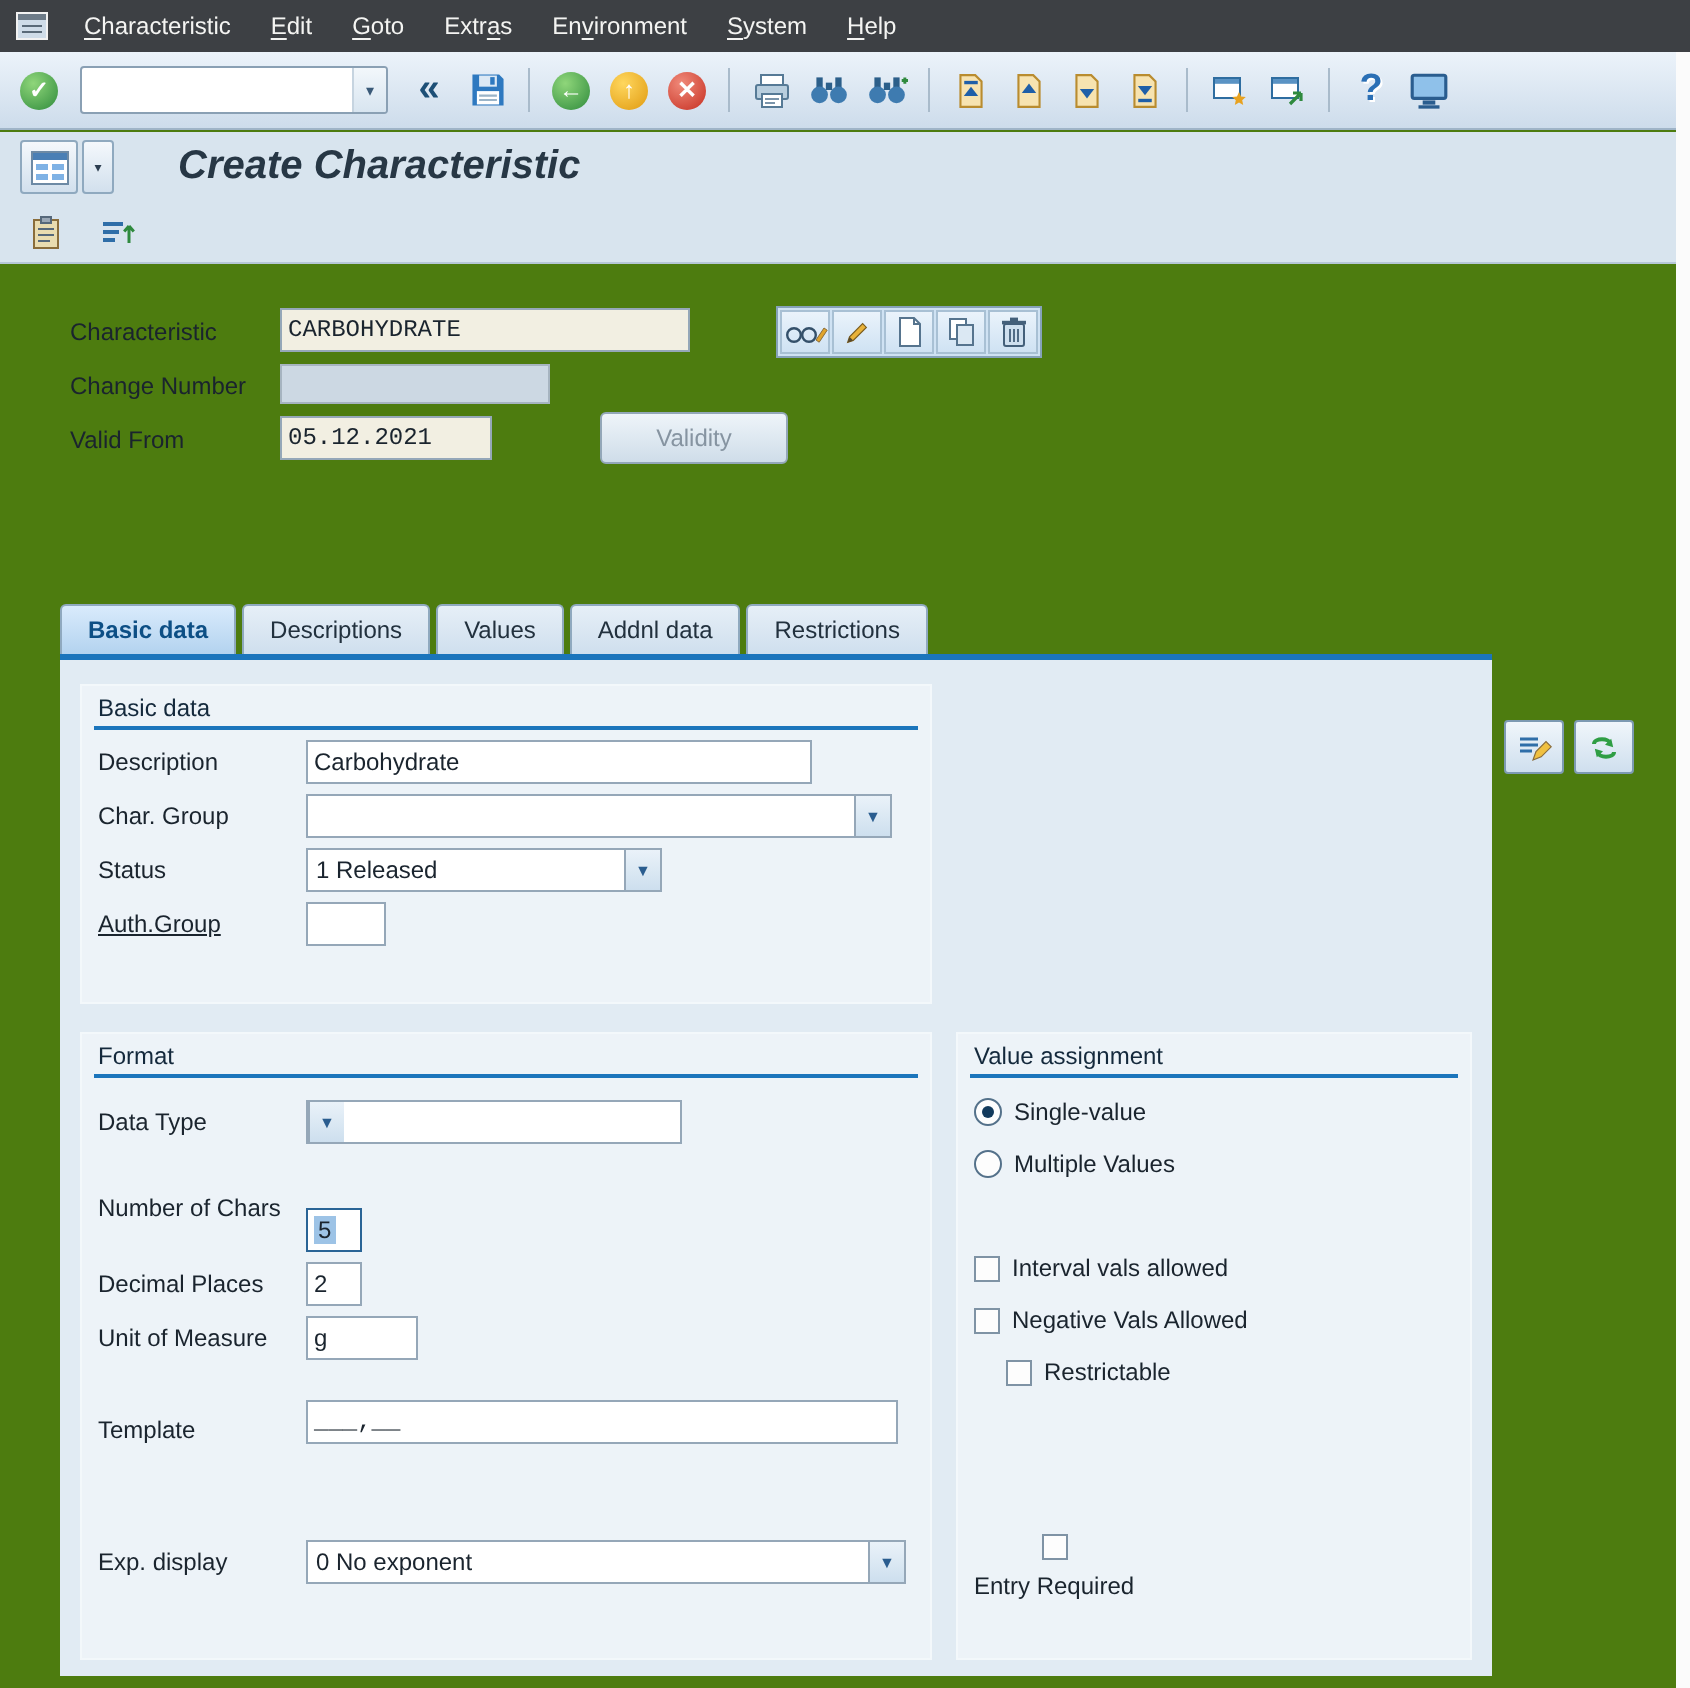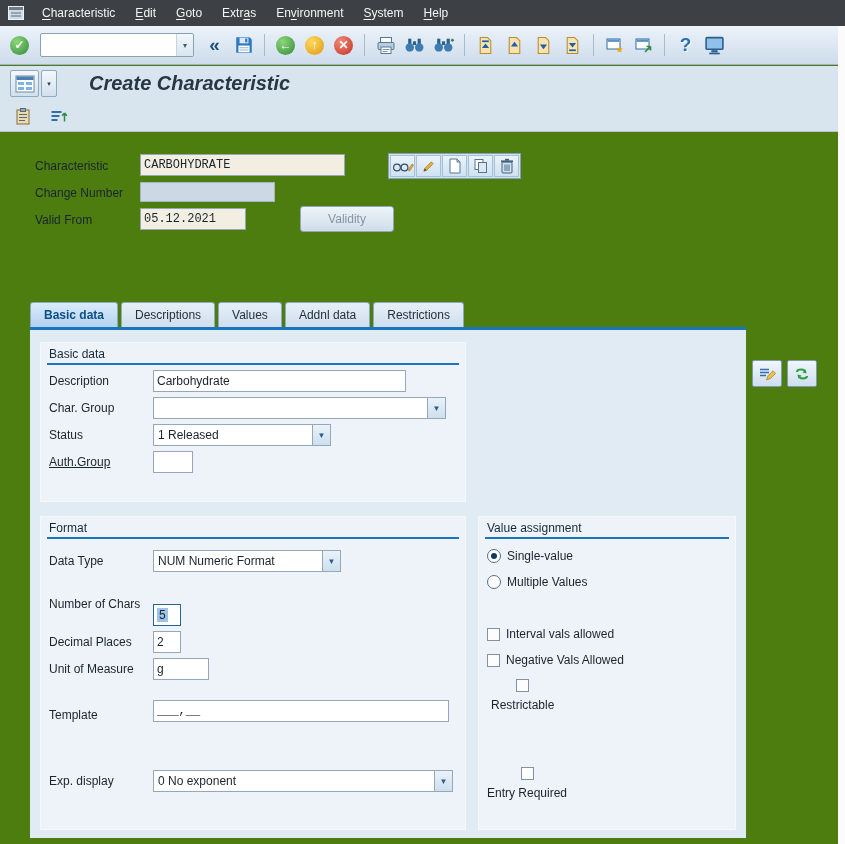--- a/index.html
+++ b/index.html
@@ -334,21 +334,20 @@
           <span></span>
         </div>
     </div>
 
     <div class="gbox" style="left:10px;top:186px;width:426px;height:314px;">
       <span class="gbox-title">Format</span>
       <div class="gbox-rule"></div>
 
       <span class="f-label" style="left:8px;top:37px;">Data Type</span>
       <div class="select" style="left:112px;top:33px;width:188px;">
-        <span class="val">NUM Numeric Format</span>
         <span class="dd">▼</span>
       </div>
 
       <span class="f-label" style="left:8px;top:80px;">Number of Chars</span>
       <div class="field focus" style="left:112px;top:87px;width:28px;">
           <span class="sel-text">5</span>
         </div>
 
       <span class="f-label" style="left:8px;top:118px;">Decimal Places</span>
       <div class="field" style="left:112px;top:114px;width:28px;">
@@ -386,21 +385,21 @@
       </div>
 
       <div class="opt" style="left:8px;top:110px;">
         <span class="checkbox" data-checked="false"></span>
         <span>Interval vals allowed</span>
       </div>
       <div class="opt" style="left:8px;top:136px;">
         <span class="checkbox" data-checked="false"></span>
         <span>Negative Vals Allowed</span>
       </div>
-      <div class="opt" style="left:12px;top:162px;flex-direction:column;">
+      <div class="opt" style="left:24px;top:162px;">
         <span class="checkbox" data-checked="false"></span>
         <span>Restrictable</span>
       </div>
       <div class="opt" style="left:8px;top:250px;flex-direction:column;">
         <span class="checkbox" data-checked="false"></span>
         <span>Entry Required</span>
       </div>
     </div>
   </div>
 

